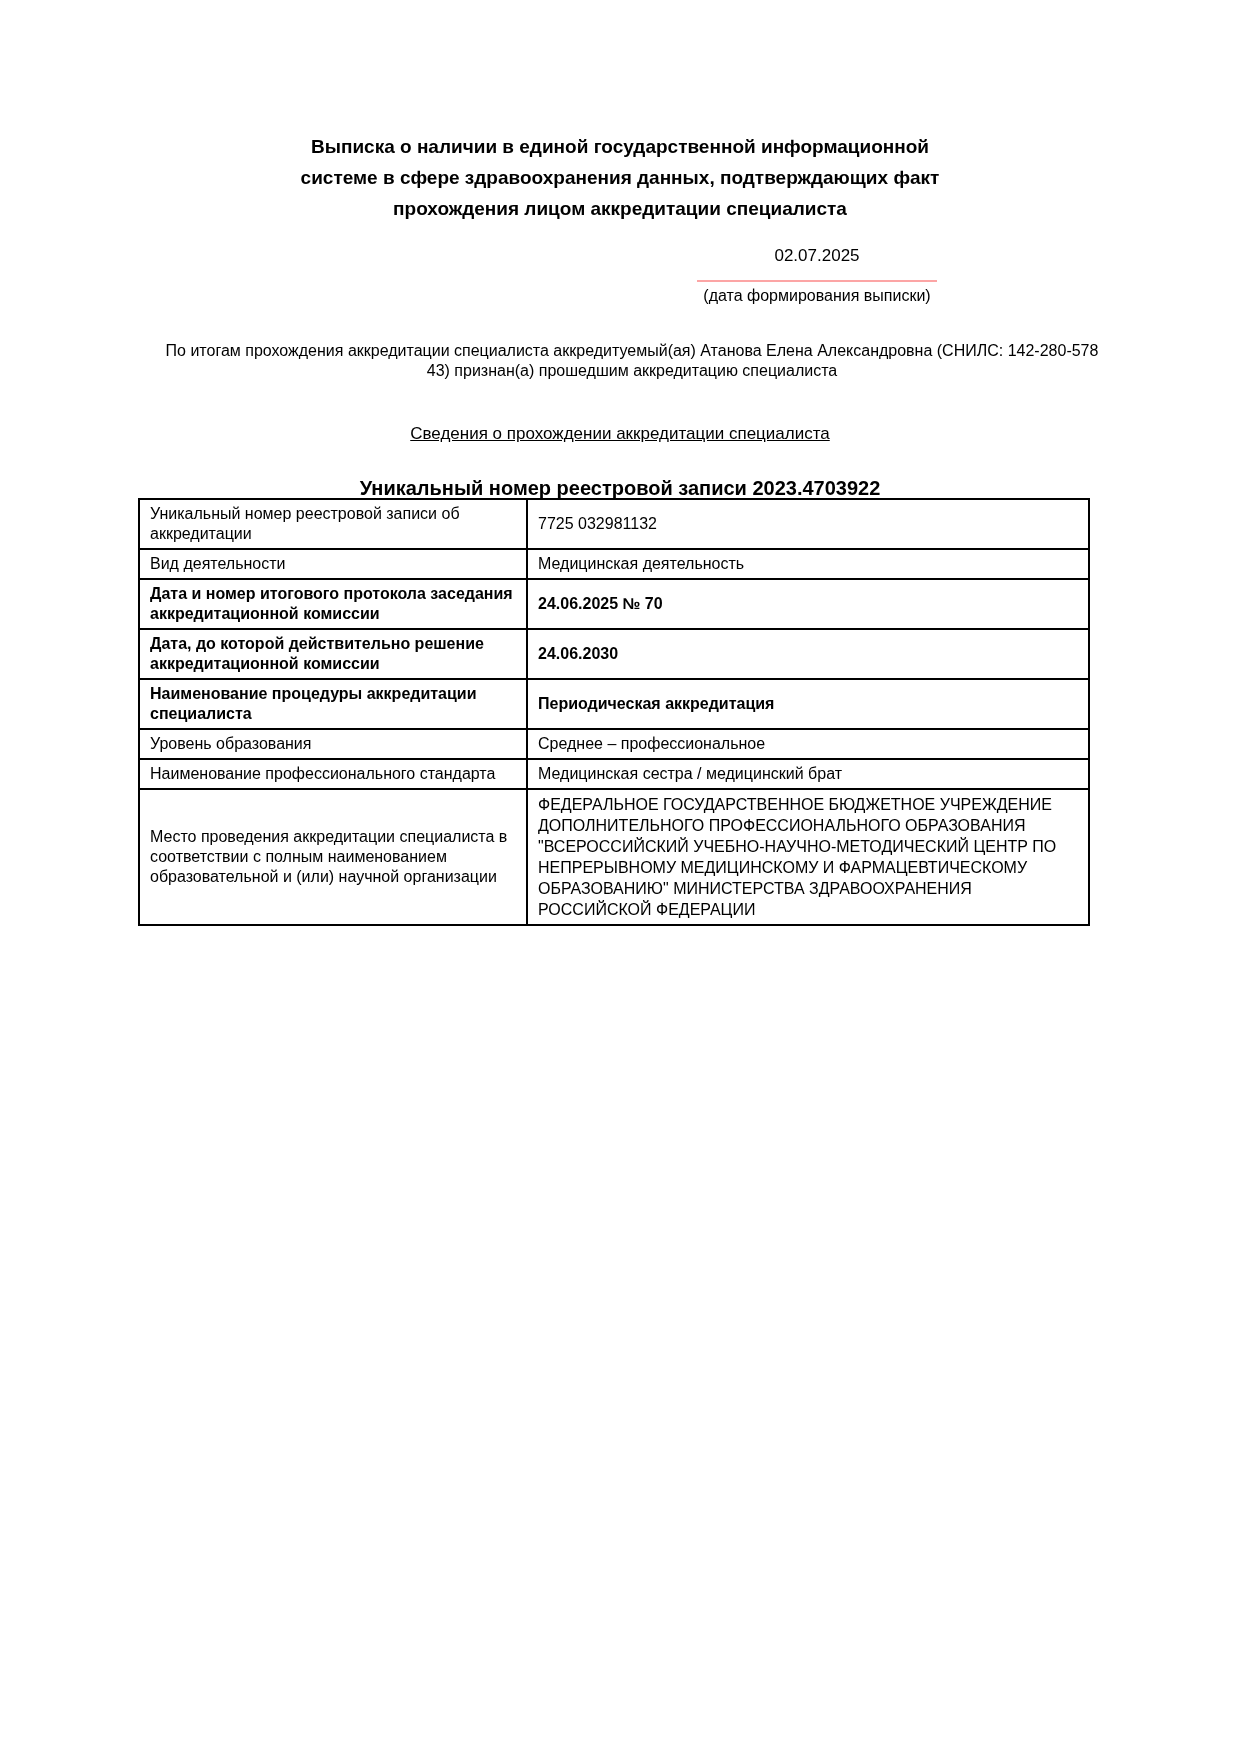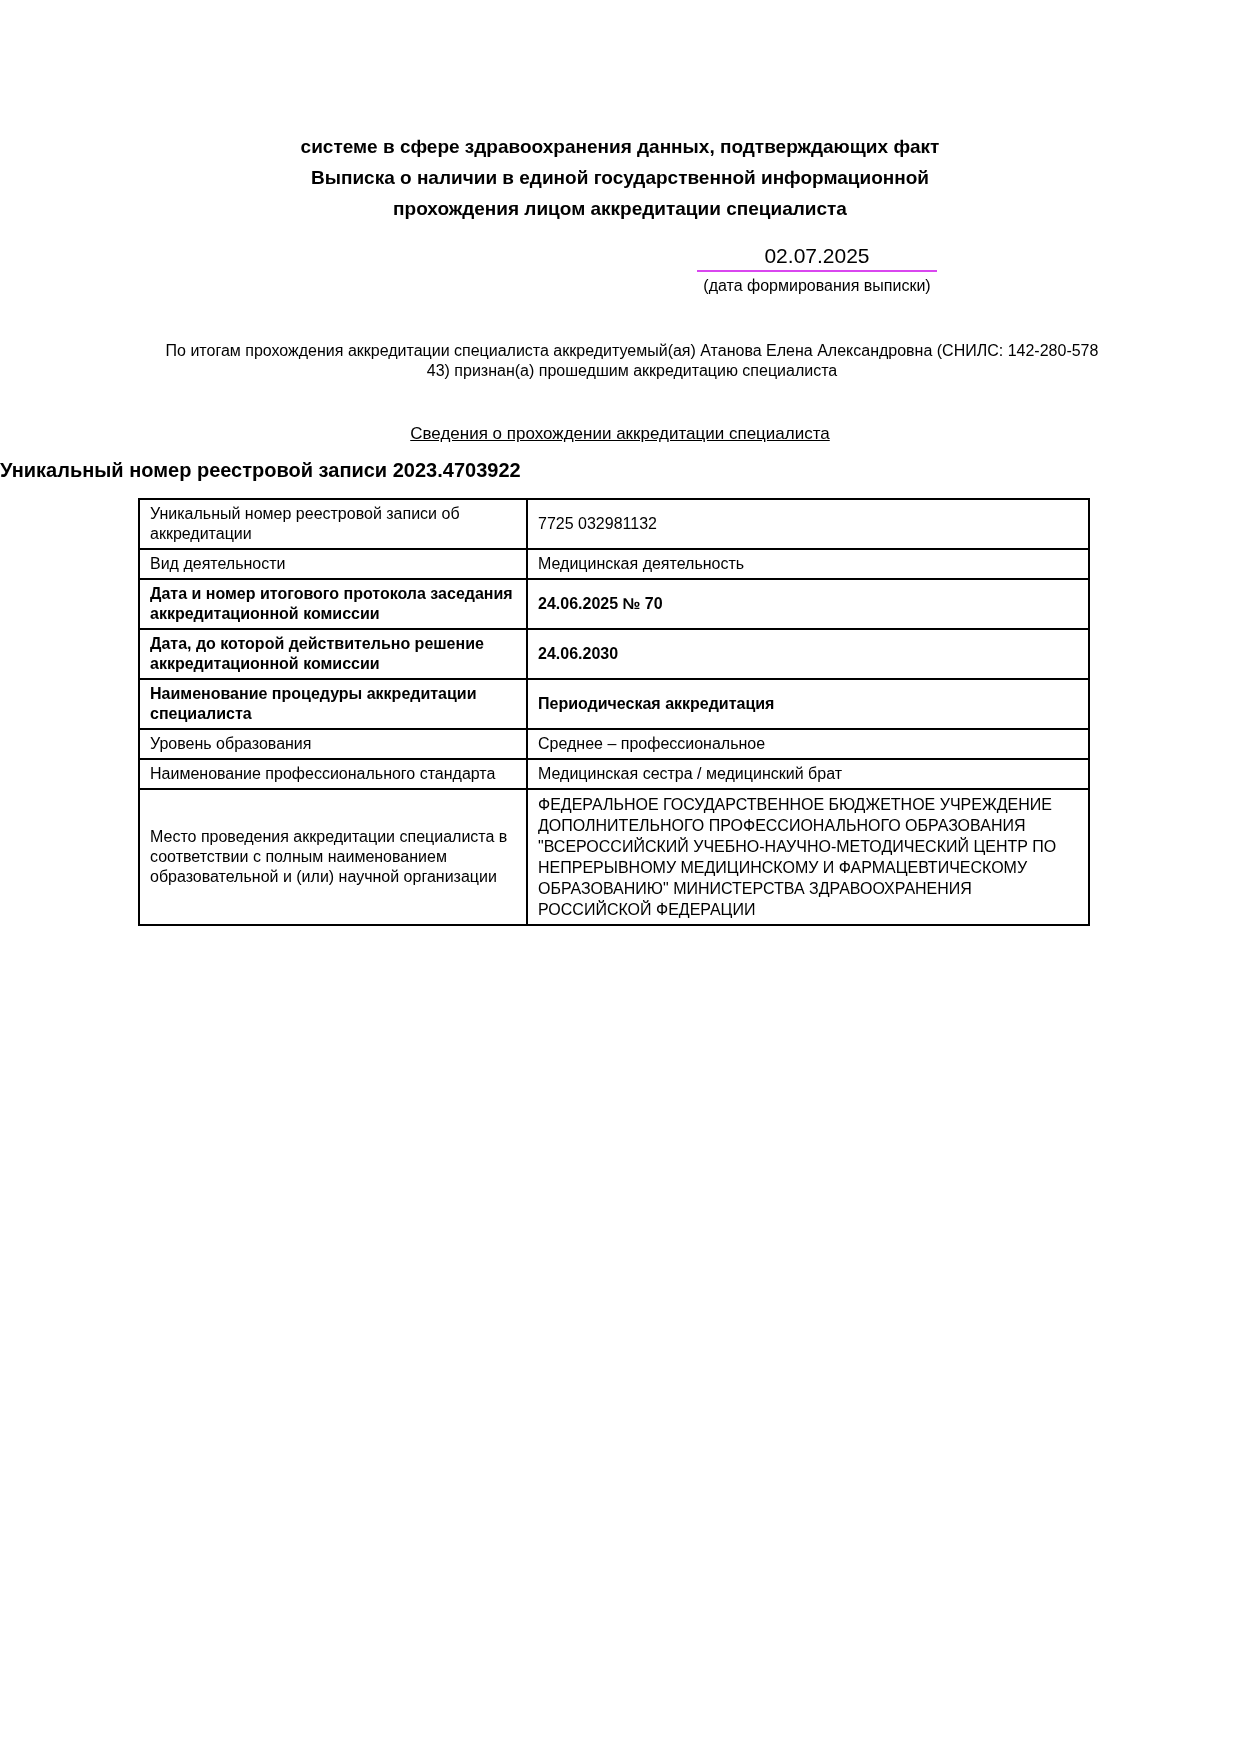--- a/index.html
+++ b/index.html
@@ -32,24 +32,24 @@
   
   .date-block {
     position: absolute;
     top: 243px;
     left: 697px;
     width: 240px;
     text-align: center;
   }
   .date-value {
     display: block;
-    font-size: 21px;
+    font-size: 17px;
     line-height: 26px;
-    border-bottom: 2px solid #d946ef;
-    padding-bottom: 1px;
+    border-bottom: 2px solid #fca5a5;
+    padding-bottom: 11px;
   }
   .date-caption {
     display: block;
     font-size: 16px;
     line-height: 21px;
     margin-top: 3px;
   }
 
   
   .intro {
@@ -70,24 +70,24 @@
     width: 100%;
     text-align: center;
     font-size: 17px;
     line-height: 22px;
   }
   .section-heading span { text-decoration: underline; }
 
   
   .registry-heading {
     position: absolute;
-    top: 456px;
+    top: 474px;
     left: 0;
     width: 100%;
-    text-align: left;
+    text-align: center;
     font-size: 20px;
     font-weight: bold;
     line-height: 28px;
   }
 
   
   .accreditation-table {
     position: absolute;
     top: 498px;
     left: 138px;
@@ -110,22 +110,22 @@
   .accreditation-table tr.h50  { height: 50px; font-weight: bold; }
   .accreditation-table tr.h128 { height: 128px; }
   .accreditation-table tr.h128 td.value-cell { line-height: 21px; }
 </style>
 </head>
 <body>
 
 <div class="page">
 
   <div class="doc-title">
+    <div>Выписка о наличии в единой государственной информационной</div>
     <div>системе в сфере здравоохранения данных, подтверждающих факт</div>
-    <div>Выписка о наличии в единой государственной информационной</div>
     <div>прохождения лицом аккредитации специалиста</div>
   </div>
 
   <div class="date-block">
     <span class="date-value">02.07.2025</span>
     <span class="date-caption">(дата формирования выписки)</span>
   </div>
 
   <div class="intro">
     <div>По итогам прохождения аккредитации специалиста аккредитуемый(ая) Атанова Елена Александровна (СНИЛС: 142-280-578</div>

